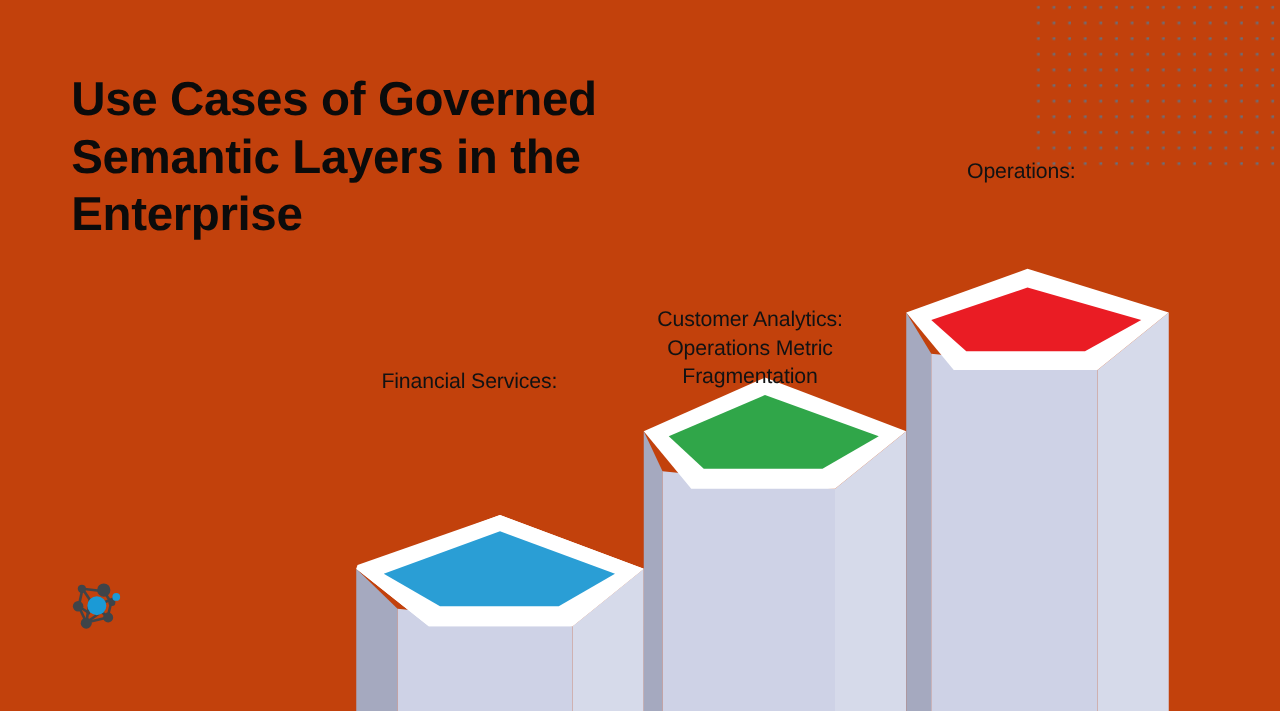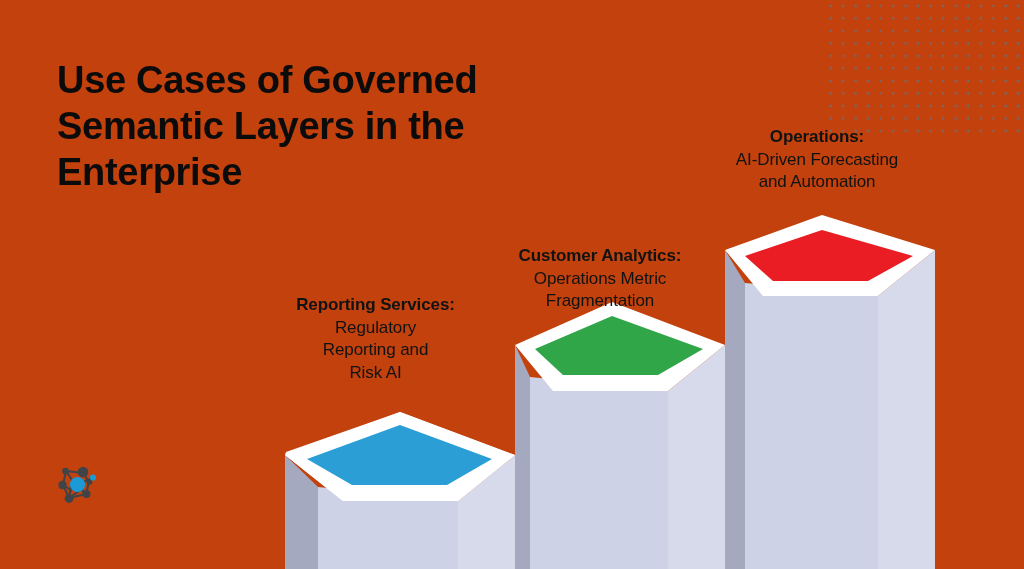--- a/index.html
+++ b/index.html
@@ -57,21 +57,21 @@
   
   .callout {
     position: absolute;
     text-align: center;
     color: #111213;
     line-height: 1.33;
   }
   .callout .c-head {
     display: block;
     font-size: 17px;
-    font-weight: bold;
+    font-weight: normal;
     letter-spacing: -0.1px;
   }
   .callout .c-body {
     display: block;
     font-size: 17px;
     font-weight: normal;
     letter-spacing: -0.1px;
     white-space: pre-line;
   }
   #callout-1 { left: 268px; top: 294px; width: 215px; }
@@ -137,36 +137,31 @@
     <g>
       <polygon points="725,250 725,569 745,569 745,283" fill="#a5a9bf"></polygon>
       <polygon points="745,283 745,569 878,569 878,296" fill="#ced2e6"></polygon>
       <polygon points="878,296 878,569 935,569 935,250" fill="#d6daea"></polygon>
       <polygon points="822,215 935,250 878,296 763,296 725,250" fill="#ffffff"></polygon>
       <polygon points="822,230 913,256 868,281 773,281 745,256" fill="#ea1c24"></polygon>
     </g>
   </svg>
 
   <div class="callout" id="callout-1">
-    <span class="c-head">Reporting Services:</span>
-    <span class="c-body">Regulatory
-Reporting and
-Risk AI</span>
+    <span class="c-head">Financial Services:</span>
   </div>
 
   <div class="callout" id="callout-2">
     <span class="c-head">Customer Analytics:</span>
     <span class="c-body">Operations Metric
 Fragmentation</span>
   </div>
 
   <div class="callout" id="callout-3">
     <span class="c-head">Operations:</span>
-    <span class="c-body">AI-Driven Forecasting
-and Automation</span>
   </div>
 
   <svg id="logo" viewBox="0 0 54 54" xmlns="http://www.w3.org/2000/svg" aria-hidden="true">
     <g stroke="#3f4449" stroke-width="2.1" fill="none">
       <path d="M14 13 L31 15"></path>
       <path d="M14 13 L11 27"></path>
       <path d="M14 13 L20 22"></path>
       <path d="M11 27 L20 33"></path>
       <path d="M11 27 L17 40"></path>
       <path d="M17 40 L27 33"></path>

